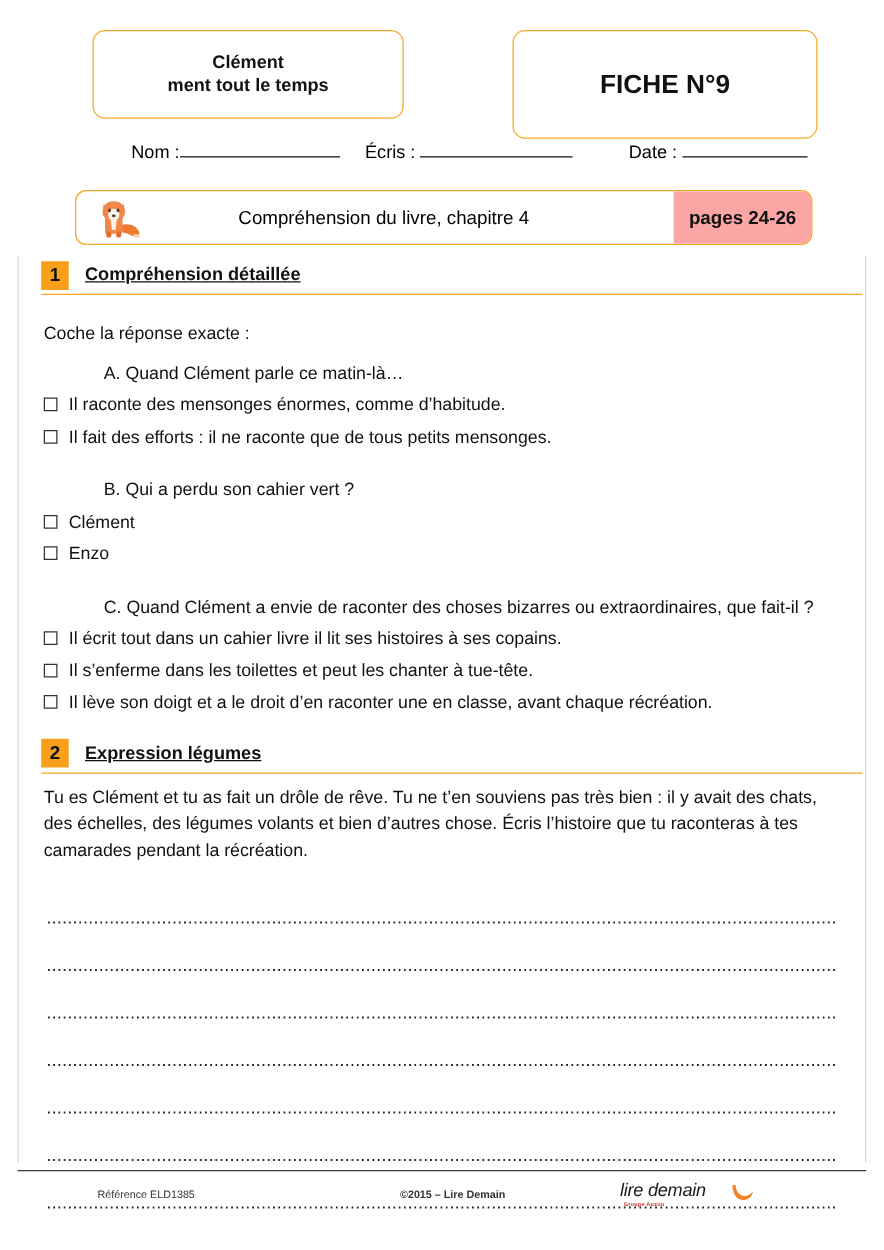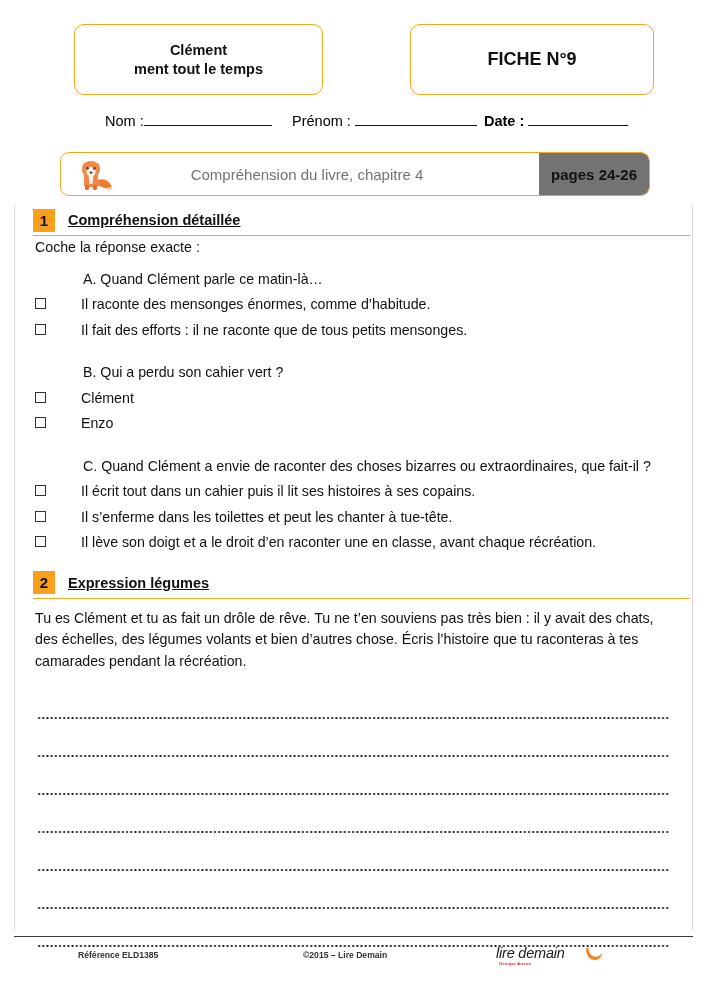--- a/index.html
+++ b/index.html
@@ -42,22 +42,22 @@
     top: 0;
     width: 249px;
     height: 71px;
     font-size: 14.5px;
     line-height: 19px;
   }
   .title-box.right {
     left: 410px;
     top: 0;
     width: 244px;
-    height: 71px;
-    font-size: 18px;
+    height: 87px;
+    font-size: 21px;
     align-items: center;
   }
   .title-box.left .l1 { display: block; }
   .title-box.left .l2 { display: block; }
 
   
   .identity-row {
     position: absolute;
     top: 112px;
     left: 0;
@@ -71,21 +71,21 @@
     white-space: nowrap;
   }
   .identity-row .blank {
     display: inline-block;
     border-bottom: 1.4px solid #111;
     height: 13px;
     vertical-align: baseline;
   }
   .f-nom  { left: 105px; top: 0; }
   .f-pre  { left: 292px; top: 0; }
-  .f-date { left: 484px; top: 0; font-weight: bold; }
+  .f-date { left: 503px; top: 0; }
   .f-nom .blank  { width: 128px; }
   .f-pre .blank  { width: 122px; }
   .f-date .blank { width: 100px; }
 
   
   .chapter-bar {
     position: absolute;
     top: 152px;
     left: 60px;
     width: 590px;
@@ -109,30 +109,30 @@
   .chapter-title {
     position: absolute;
     left: 0;
     right: 0;
     top: 0;
     bottom: 0;
     display: flex;
     align-items: center;
     justify-content: center;
     font-size: 15px;
-    color: #737373;
+    color: #000000;
     padding-right: 96px;
     box-sizing: border-box;
   }
   .pages-badge {
     position: absolute;
     right: 0;
     top: 0;
     height: 100%;
-    background: #737373;
+    background: #fca5a5;
     color: #111;
     font-size: 15px;
     font-weight: bold;
     display: flex;
     align-items: center;
     justify-content: center;
     padding: 0 12px;
     border-radius: 0 7px 7px 0;
     box-sizing: border-box;
   }
@@ -179,27 +179,26 @@
   }
 
   .body-text {
     margin-left: 20px;
     margin-right: 20px;
     font-size: 14.2px;
     line-height: 22.5px;
     color: #111;
   }
   .q-line { margin-top: 9px; }
-  .q-line.first { margin-top: 0; }
+  .q-line.first { margin-top: 20px; }
   .q-head { margin-top: 9px; margin-left: 48px; }
   .opt {
     display: flex;
     align-items: flex-start;
     margin-top: 3px;
-    gap: 26px;
   }
   .cbox {
     width: 11px;
     height: 11px;
     border: 1.3px solid #333;
     box-sizing: border-box;
     margin-right: 9px;
     margin-top: 5px;
     flex: 0 0 auto;
     background: #fff;
@@ -242,22 +241,22 @@
   }
   .footer {
     position: absolute;
     left: 0;
     top: 946px;
     width: 707px;
     height: 30px;
     font-size: 8.6px;
     color: #333;
   }
-  .footer .ref   { position: absolute; left: 78px;  top: 4px; font-weight: bold; }
-  .footer .copy  { position: absolute; left: 303px; top: 4px; font-weight: bold; }
+  .footer .ref   { position: absolute; left: 78px;  top: 4px; font-weight: normal; }
+  .footer .copy  { position: absolute; left: 320px; top: 4px; font-weight: bold; }
   .logo-wrap {
     position: absolute;
     left: 496px;
     top: -2px;
     width: 110px;
     height: 28px;
   }
   .logo-text {
     position: absolute;
     left: 0; top: 1px;
@@ -292,21 +291,21 @@
   <div class="title-box right">
     <span>FICHE N°9</span>
   </div>
 </div>
 
 <div class="identity-row">
   <div class="field f-nom">
     <span>Nom :</span><span class="blank"></span>
   </div>
   <div class="field f-pre">
-    <span>Prénom :</span> <span class="blank"></span>
+    <span>Écris :</span> <span class="blank"></span>
   </div>
   <div class="field f-date">
     <span>Date :</span> <span class="blank"></span>
   </div>
 </div>
 
 <div class="chapter-bar">
   <span class="fox-wrap">
     <svg width="46" height="38" viewBox="0 0 46 38" xmlns="http://www.w3.org/2000/svg">
 
@@ -363,21 +362,21 @@
     <div class="opt">
       <span class="cbox"></span>
       <span class="opt-label">Enzo</span>
     </div>
 
     <div class="gap"></div>
 
     <div class="q-head">C. Quand Clément a envie de raconter des choses bizarres ou extraordinaires, que fait-il ?</div>
     <div class="opt">
       <span class="cbox"></span>
-      <span class="opt-label">Il écrit tout dans un cahier puis il lit ses histoires à ses copains.</span>
+      <span class="opt-label">Il écrit tout dans un cahier livre il lit ses histoires à ses copains.</span>
     </div>
     <div class="opt">
       <span class="cbox"></span>
       <span class="opt-label">Il s’enferme dans les toilettes et peut les chanter à tue-tête.</span>
     </div>
     <div class="opt">
       <span class="cbox"></span>
       <span class="opt-label">Il lève son doigt et a le droit d’en raconter une en classe, avant chaque récréation.</span>
     </div>
   </div>

